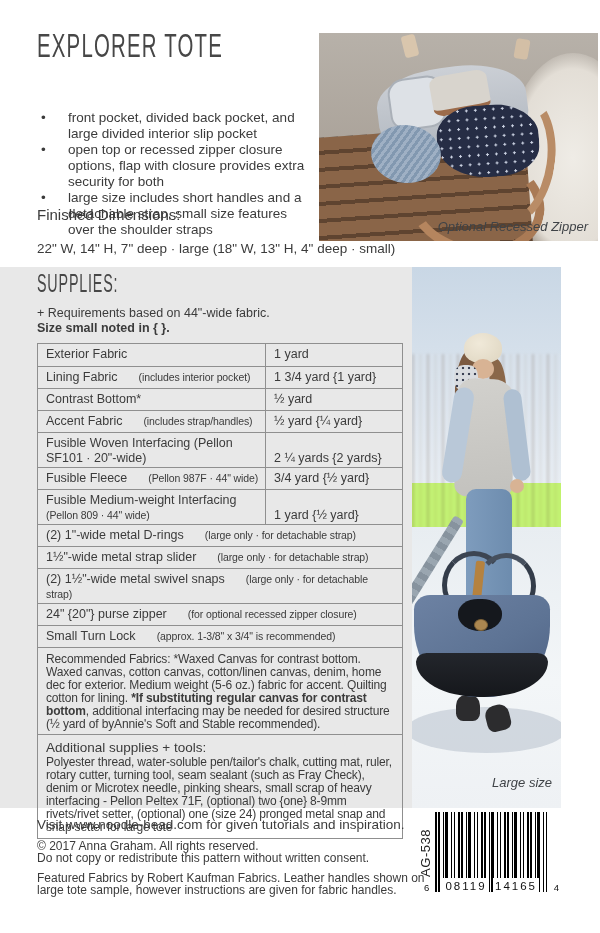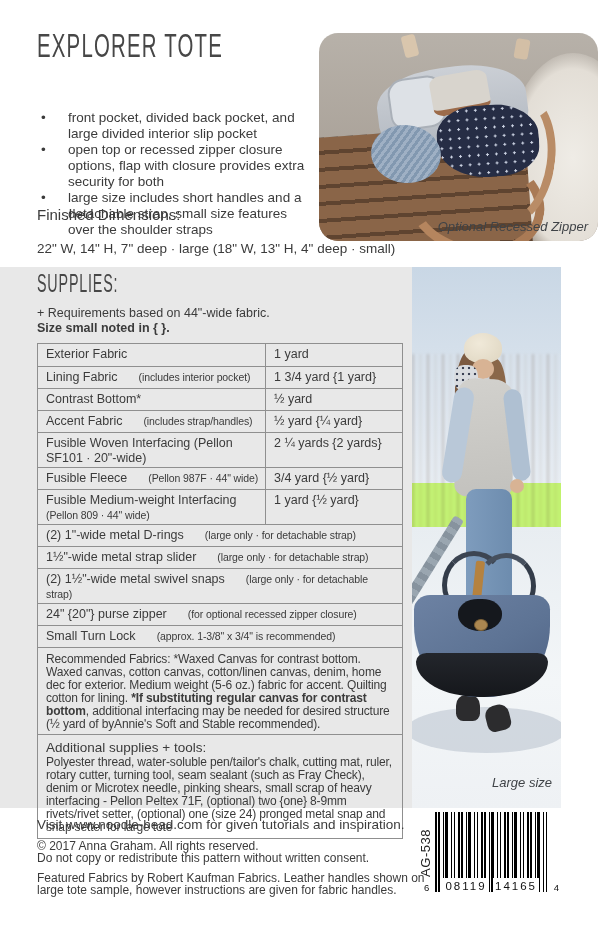--- a/index.html
+++ b/index.html
@@ -30,30 +30,30 @@
   .sup-table{
     position:absolute;left:37px;top:343px;width:366px;
     border:1px solid #8f8f8f;box-sizing:border-box;background:transparent;
   }
   .t-row{display:flex;border-top:1px solid #8f8f8f;box-sizing:border-box;align-items:stretch;}
   .t-row:first-child{border-top:none;}
   .c-label{width:228px;flex:0 0 228px;border-right:1px solid #8f8f8f;box-sizing:border-box;
     padding:3px 6px 2px 8px;font-size:12.5px;line-height:14.5px;}
   .c-value{flex:1;padding:3px 6px 2px 8px;font-size:12.5px;line-height:14.5px;}
   .c-full{width:100%;padding:3px 6px 2px 8px;font-size:12.5px;line-height:14.5px;box-sizing:border-box;}
-  .h22{min-height:22px;} .h31{min-height:31px;}
+  .h22{min-height:22px;} .h31{min-height:31px;align-items:flex-end;}
   .note{font-size:10.5px;letter-spacing:-.1px;}
   .note-inline{margin-left:21px;}
   .note-block{display:block;}
   .para{font-size:12px;line-height:12.9px;letter-spacing:-.15px;padding:5px 8px 4px 8px;}
   .para-bold{font-weight:700;}
   .add-heading{font-size:13.5px;letter-spacing:0;line-height:16px;}
   
   .photo-top{position:absolute;left:319px;top:33px;width:279px;height:208px;overflow:hidden;
-    background:linear-gradient(180deg,#b7b1a9 0%,#aaa299 60%,#978b7e 100%);border-radius:19px;}
+    background:linear-gradient(180deg,#b7b1a9 0%,#aaa299 60%,#978b7e 100%);}
   .pt-fur{position:absolute;right:-40px;top:20px;width:130px;height:210px;border-radius:50%;
     background:radial-gradient(ellipse at center,#efece6 0%,#e3ded6 60%,rgba(227,222,214,0) 75%);}
   .pt-bench{position:absolute;left:-10px;top:98px;width:220px;height:120px;transform:rotate(-4deg);
     background:repeating-linear-gradient(180deg,#8a6548 0 13px,#5f4430 13px 17px);}
   .pt-bag{position:absolute;left:28px;top:10px;width:212px;height:182px;transform:rotate(-6deg);
     border-radius:46% 46% 42% 42%;background:linear-gradient(160deg,#76890f0 0%,#6d83a5 0%,#51648a 70%,#44546f 100%);}
   .pt-interior{position:absolute;left:58px;top:34px;width:150px;height:74px;transform:rotate(-7deg);
     border-radius:45% 45% 30% 30%;background:linear-gradient(180deg,#ccd0d6,#b4bac2);}
   .pt-slip{position:absolute;left:70px;top:44px;width:52px;height:48px;transform:rotate(-8deg);
     border-radius:30%;background:#dde1e6;border:2px solid #aab0b8;}

